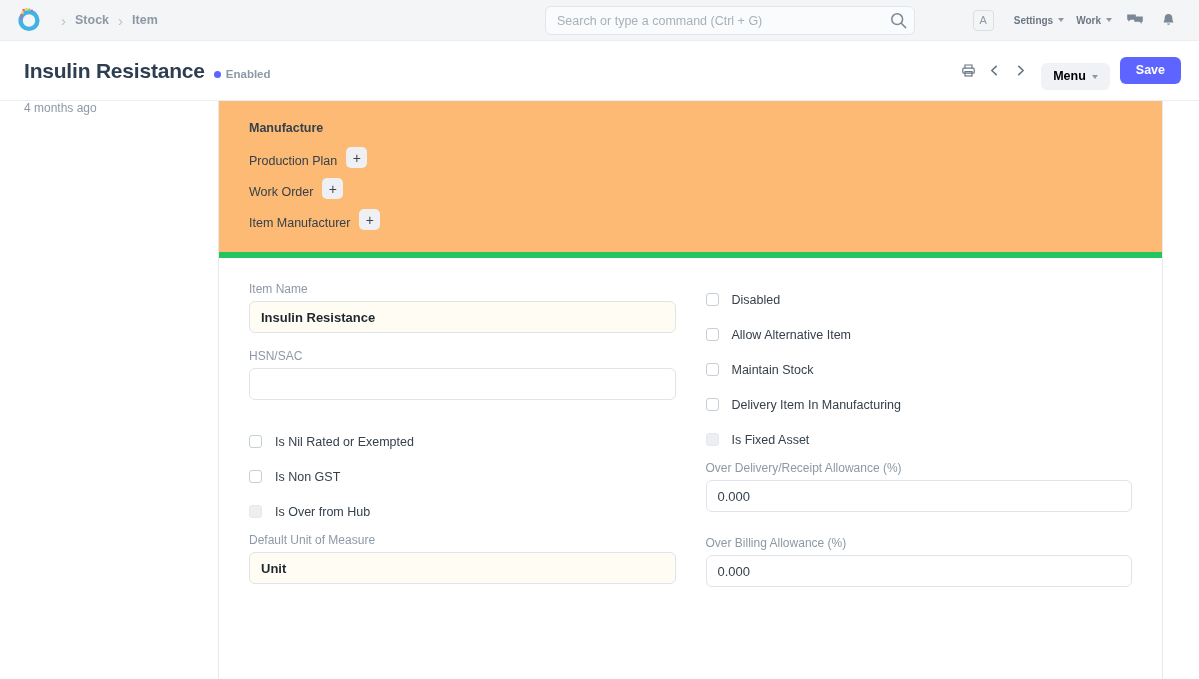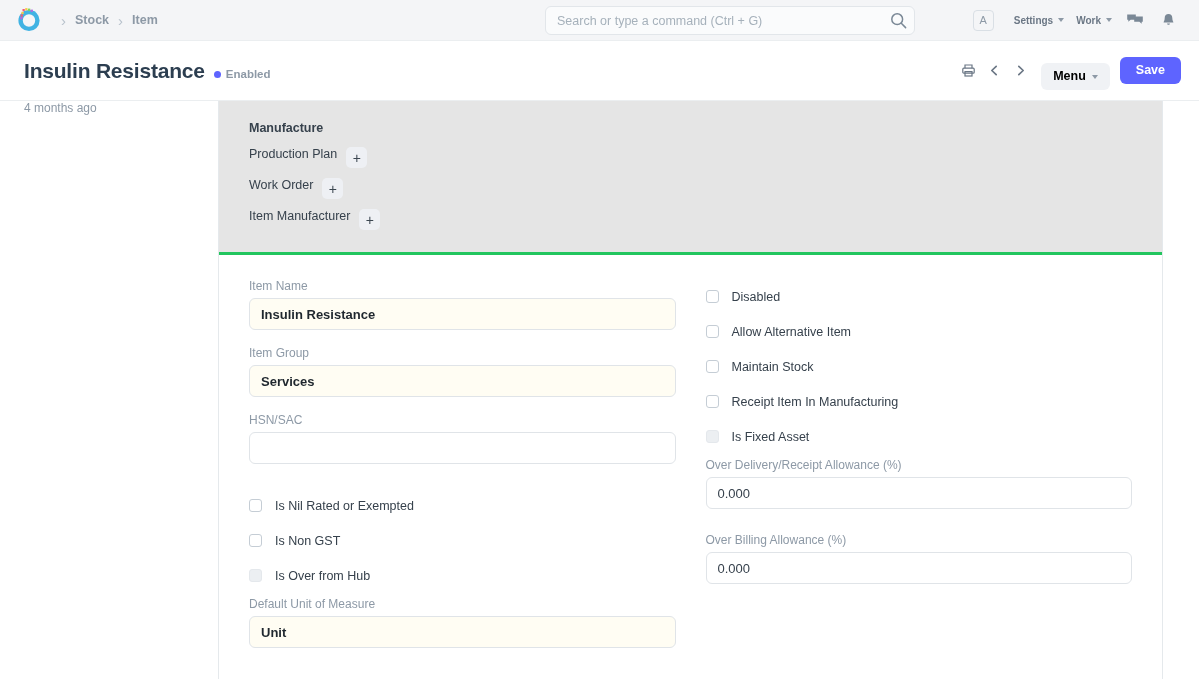--- a/index.html
+++ b/index.html
@@ -127,30 +127,30 @@
     margin-top: -6px;
   }
 
   .form-container {
     position: absolute; left: 219px; top: 0;
     width: 944px; min-height: 100%;
     border-right: 1px solid #e5e9ec;
     background: #fff;
   }
   .link-panel {
-    background: #e5e5e5;
-    border-bottom: 3px solid #22c55e;
+    background: #fdba74;
+    border-bottom: 6px solid #22c55e;
     padding: 20px 30px 22px 30px;
   }
   .link-heading {
     font-size: 12.5px; font-weight: 600; color: #36414c;
     margin-bottom: 12px;
   }
   .link-row {
-    display: flex; align-items: flex-start; gap: 9px;
+    display: flex; align-items: flex-end; gap: 9px;
     margin-bottom: 10px;
   }
   .link-row:last-child { margin-bottom: 0; }
   .link-label {
     font-size: 12.5px; color: #36414c; cursor: pointer;
   }
   .plus-btn {
     width: 21px; height: 21px; border-radius: 5px;
     background: #eef0f4; color: #3b4650;
     display: flex; align-items: center; justify-content: center;
@@ -318,24 +318,20 @@
 
     <div class="form-section">
 
       <div class="col">
 
         <div class="field">
           <label class="field-label">Item Name</label>
           <input class="field-input filled" type="text" value="Insulin Resistance" style="">
         </div>
 
-        <div class="field">
-          <label class="field-label">Item Group</label>
-          <input class="field-input filled" type="text" value="Services" style="">
-        </div>
 
         <div class="field">
           <label class="field-label">HSN/SAC</label>
           <input class="field-input" type="text" value="" style="">
         </div>
 
         <div class="spacer-8"></div>
 
         <div class="check-row">
           <input type="checkbox" class="cbox" style="">
@@ -372,21 +368,21 @@
           <label class="check-label">Allow Alternative Item</label>
         </div>
 
         <div class="check-row">
           <input type="checkbox" class="cbox" style="">
           <label class="check-label">Maintain Stock</label>
         </div>
 
         <div class="check-row">
           <input type="checkbox" class="cbox" style="">
-          <label class="check-label">Receipt Item In Manufacturing</label>
+          <label class="check-label">Delivery Item In Manufacturing</label>
         </div>
 
         <div class="check-row">
           <input type="checkbox" class="cbox disabled" disabled="" style="">
           <label class="check-label">Is Fixed Asset</label>
         </div>
 
         <div class="spacer-4"></div>
 
         <div class="field">

